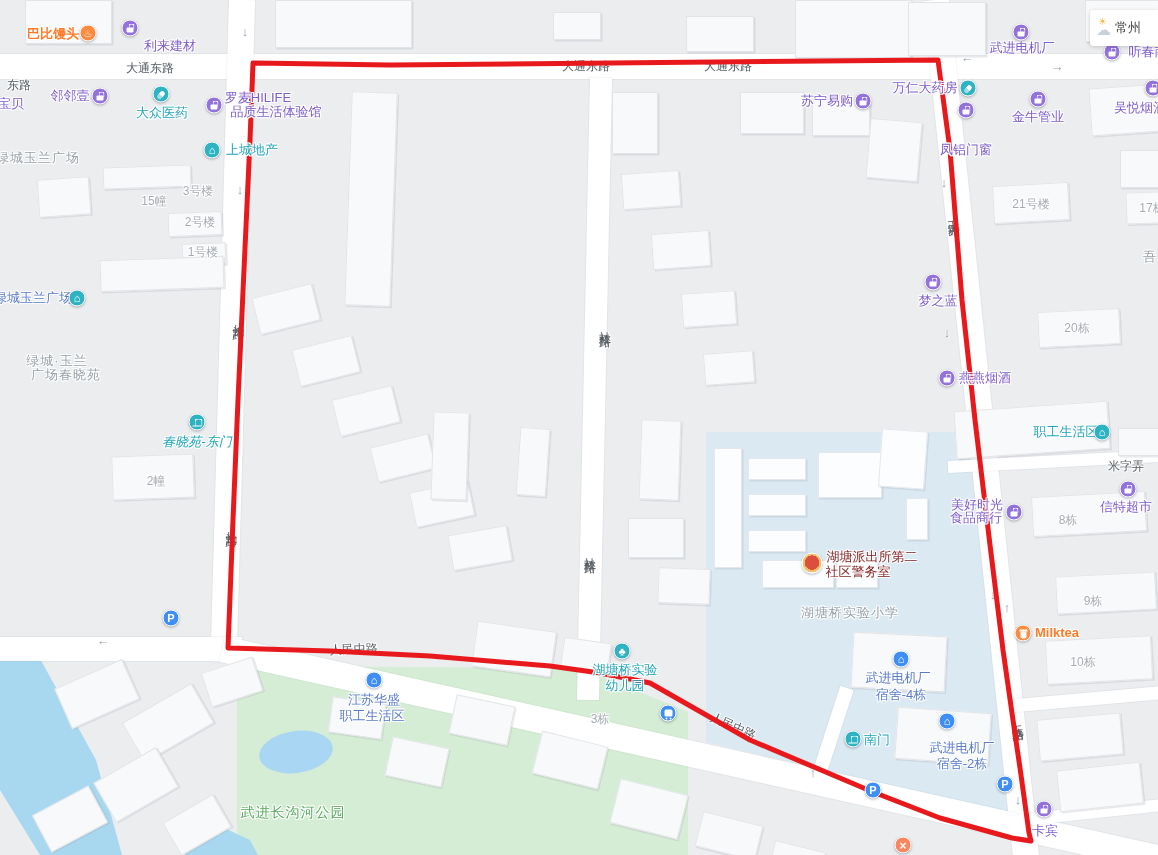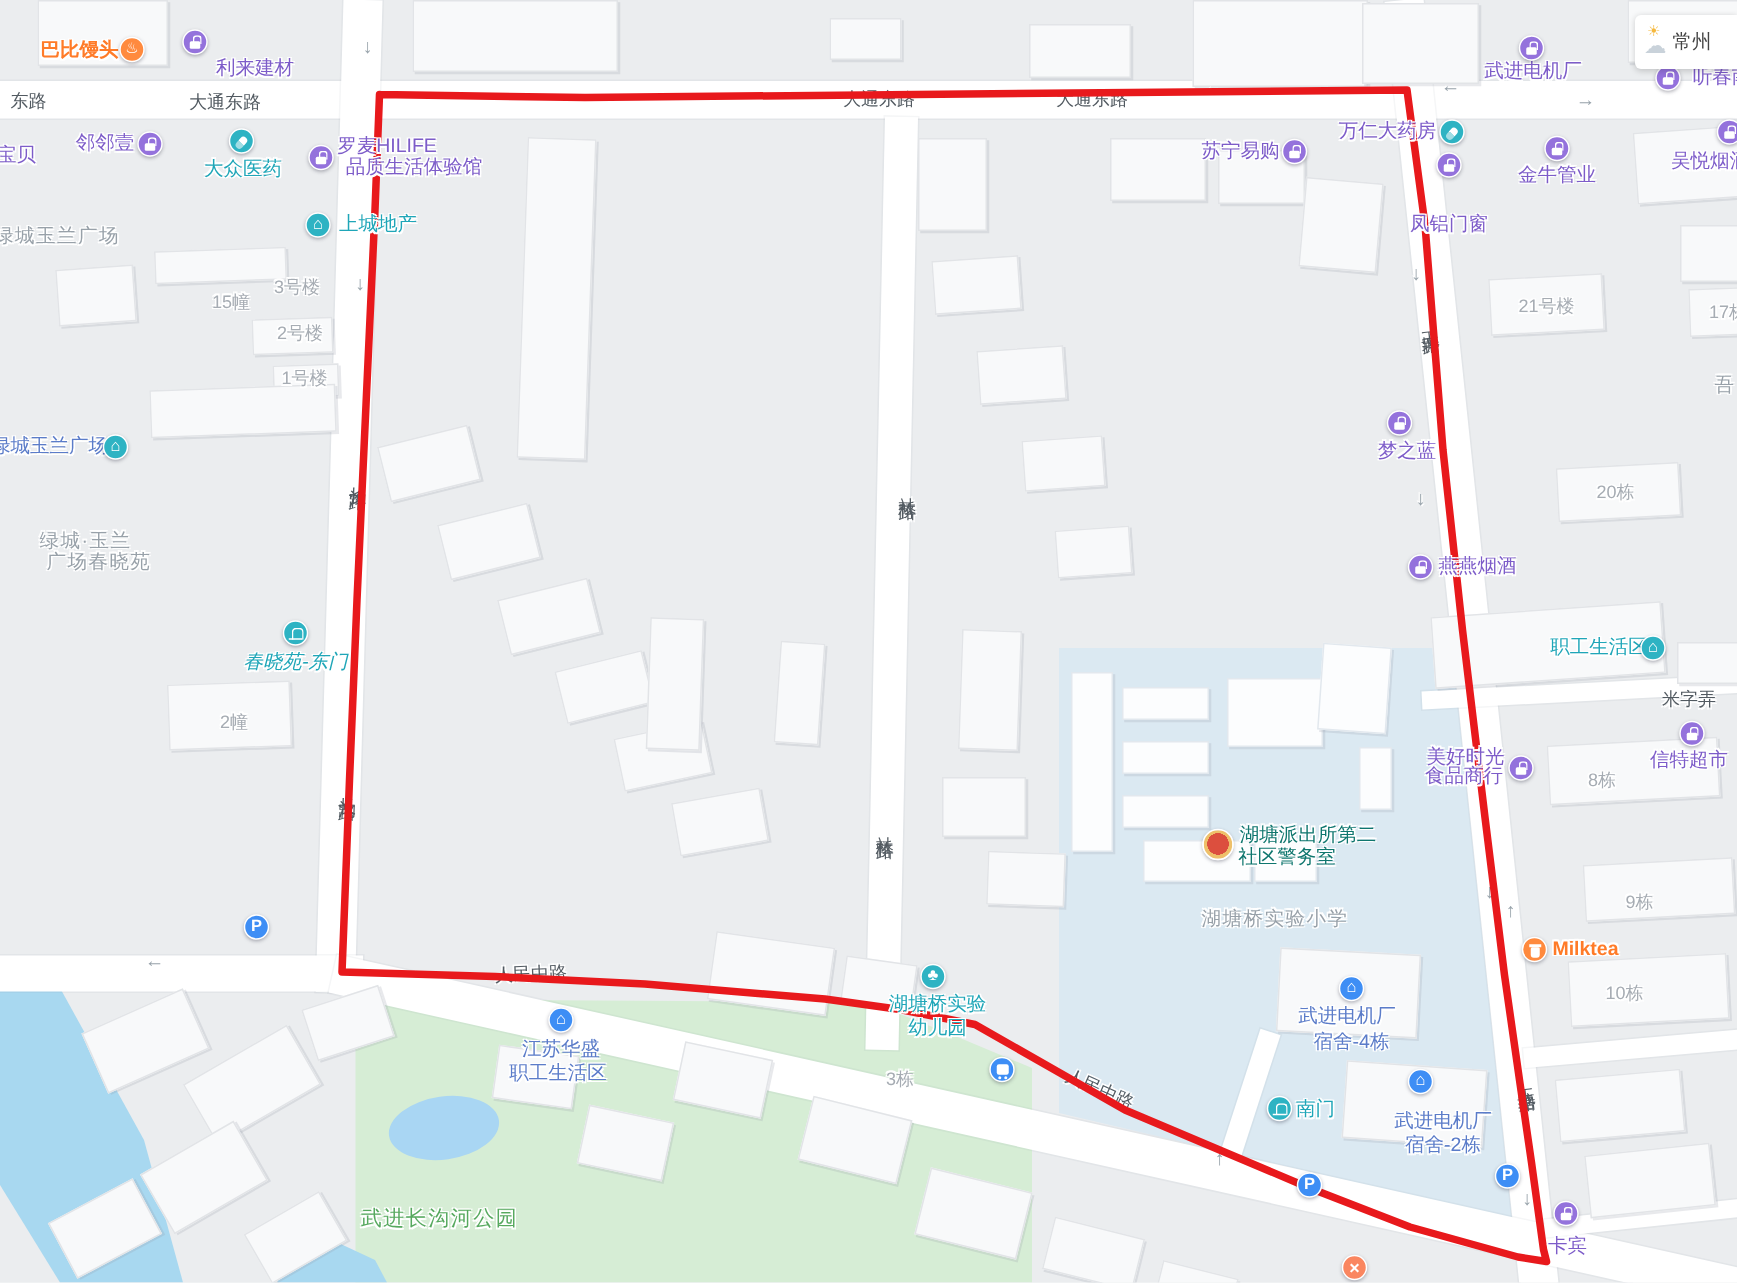--- a/index.html
+++ b/index.html
@@ -9,21 +9,21 @@
   #routeSvg{z-index:5}
   .road{position:absolute;background:#ffffff;z-index:2;box-shadow:0 0 0 1px rgba(120,130,140,.07)}
   .bld{position:absolute;background:#f8f9fa;border:1px solid #e2e4e7;z-index:3;
        box-shadow:1.5px 1.5px 0 rgba(150,156,168,.22)}
   .cbld{background:#fcfdfe;border:1px solid #e2e8ee}
   .lbl{position:absolute;white-space:nowrap;font-size:13px;line-height:1.15;z-index:4;
        text-shadow:1px 1px 0 #fff,-1px 1px 0 #fff,1px -1px 0 #fff,-1px -1px 0 #fff,0 1px 0 #fff,0 -1px 0 #fff}
   .over{z-index:6}
   .vert{writing-mode:vertical-rl;letter-spacing:2px}
   .s-purple{color:#7d5cc9}.s-teal{color:#1fa6b8}.s-blue{color:#5b7cc9}.s-orange{color:#ff7b28;font-weight:bold}
-  .s-red{color:#0f766e}.s-green{color:#57a95f;font-size:14px;letter-spacing:1px}
+  .s-red{color:#7f1d1d}.s-green{color:#57a95f;font-size:14px;letter-spacing:1px}
   .s-area{color:#98a1a9;letter-spacing:1px}.s-bldg{color:#a6acb3;font-size:12px}
   .s-road{color:#525a61;font-size:12px;text-shadow:1px 1px 0 #fff,-1px 1px 0 #fff,1px -1px 0 #fff,-1px -1px 0 #fff}
   .arr{position:absolute;color:#98a3ab;font-size:13px;font-weight:bold;z-index:4;
        text-shadow:1px 1px 0 #fff,-1px -1px 0 #fff}
   .ic{position:absolute;width:17px;height:17px;border-radius:50%;border:1.5px solid #fff;
       box-shadow:0 1px 2.5px rgba(40,40,60,.35);display:flex;align-items:center;justify-content:center;
       color:#fff;font-size:10px;line-height:1;z-index:6;box-sizing:border-box}
   .ic.purple{background:#9472dc}.ic.teal{background:#2eb3c3}.ic.blue{background:#3e8ef5}
   .ic.orange{background:#ff8a3e}.ic.xorange{background:#fa8660}
   .ic.police{width:21px;height:21px;background:radial-gradient(circle at 50% 48%,#dc4f3e 0 52%,#eec06a 53% 100%)}
@@ -136,21 +136,21 @@
       <div class="bld cbld" style="left: 748px; top: 458px; width: 56px; height: 20px; transform: rotate(0deg); z-index: 3;"></div>
       <div class="bld cbld" style="left: 748px; top: 494px; width: 56px; height: 20px; transform: rotate(0deg); z-index: 3;"></div>
       <div class="bld cbld" style="left: 748px; top: 530px; width: 56px; height: 20px; transform: rotate(0deg); z-index: 3;"></div>
       <div class="bld cbld" style="left: 818px; top: 452px; width: 62px; height: 44px; transform: rotate(0deg); z-index: 3;"></div>
       <div class="bld cbld" style="left: 880px; top: 430px; width: 44px; height: 56px; transform: rotate(4deg); z-index: 3;"></div>
       <div class="bld cbld" style="left: 906px; top: 498px; width: 20px; height: 40px; transform: rotate(0deg); z-index: 3;"></div>
       <div class="bld cbld" style="left: 762px; top: 560px; width: 70px; height: 26px; transform: rotate(0deg); z-index: 3;"></div>
       <div class="bld cbld" style="left: 836px; top: 560px; width: 40px; height: 26px; transform: rotate(0deg); z-index: 3;"></div>
     </div>
   <div id="underLayer">
-      <div class="lbl s-road" style="left: 19px; top: 68px; transform: translate(-50%, -50%) rotate(0deg);">东路</div>
+      <div class="lbl s-road" style="left: 19px; top: 86px; transform: translate(-50%, -50%) rotate(0deg);">东路</div>
       <div class="lbl s-road" style="left: 150px; top: 69px; transform: translate(-50%, -50%) rotate(0deg);">大通东路</div>
       <div class="lbl s-road" style="left: 586px; top: 67px; transform: translate(-50%, -50%) rotate(0deg);">大通东路</div>
       <div class="lbl s-road" style="left: 728px; top: 67px; transform: translate(-50%, -50%) rotate(0deg);">大通东路</div>
       <div class="lbl s-road" style="left: 354px; top: 650px; transform: translate(-50%, -50%) rotate(-2deg);">人民中路</div>
       <div class="lbl s-road" style="left: 733px; top: 727px; transform: translate(-50%, -50%) rotate(24deg);">人民中路</div>
       <div class="lbl s-road vert" style="left: 604px; top: 325px; transform: translate(-50%, -50%) rotate(0deg);">社桥路</div>
       <div class="lbl s-road vert" style="left: 589px; top: 551px; transform: translate(-50%, -50%) rotate(0deg);">社桥路</div>
       <div class="lbl s-road vert" style="left: 238px; top: 318px; transform: translate(-50%, -50%) rotate(2deg);">长沟路</div>
       <div class="lbl s-road vert" style="left: 231px; top: 525px; transform: translate(-50%, -50%) rotate(2deg);">长沟路</div>
       <div class="lbl s-road vert" style="left: 951px; top: 214px; transform: translate(-50%, -50%) rotate(-7deg);">玉塘路</div>

